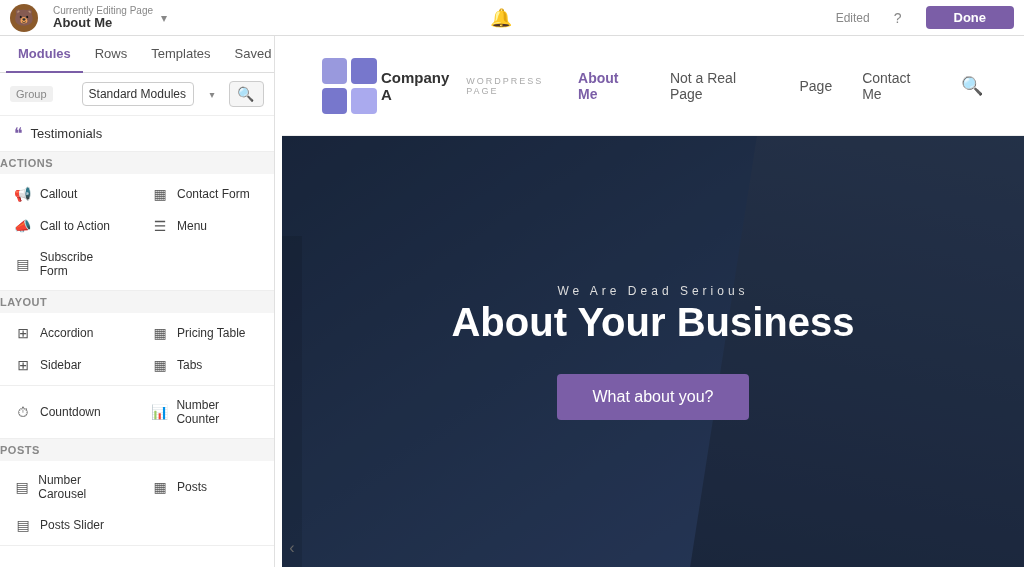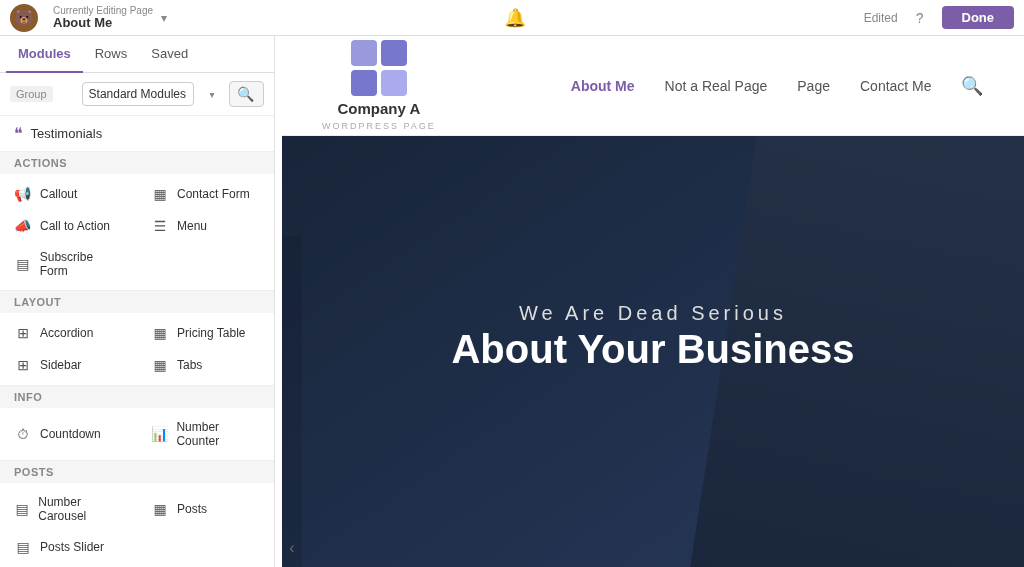--- a/index.html
+++ b/index.html
@@ -14,26 +14,26 @@
     .top-bar-left { display: flex; align-items: center; gap: 8px; }
     .bear-avatar {
       width: 28px; height: 28px; border-radius: 50%;
       background: #8B5A2B; display: flex; align-items: center; justify-content: center;
       font-size: 16px; overflow: hidden;
     }
     .top-bar-title-group { display: flex; flex-direction: column; line-height: 1.1; margin-left: 7px; }
     .top-bar-editing { font-size: 10px; color: #888; }
     .top-bar-page { font-size: 13px; font-weight: 600; color: #333; }
     .top-bar-chevron { color: #888; font-size: 12px; }
-    .top-bar-right { display: flex; align-items: center; gap: 18px; }
+    .top-bar-right { display: flex; align-items: center; gap: 24px; }
     .edited-label { font-size: 12px; color: #888; }
     .help-icon { color: #888; font-size: 14px; }
     .done-btn {
       background: #7B5EA7; color: #fff; border: none; border-radius: 4px;
-      padding: 4px 20px; font-size: 13px; font-weight: 600; cursor: pointer;
+      padding: 4px 28px; font-size: 13px; font-weight: 600; cursor: pointer;
     }
     .notification-icon { font-size: 18px; color: #888; }
 
     
     .main-layout { display: flex; flex: 1; overflow: hidden; gap: 7px; }
 
     
     .sidebar {
       width: 275px; flex-shrink: 0; background: #fff; border-right: 1px solid #e0e0e0;
       display: flex; flex-direction: column; overflow: hidden;
@@ -66,21 +66,21 @@
     
     .testimonials-item {
       display: flex; align-items: center; gap: 8px; padding: 8px 14px;
       border-bottom: 1px solid #eee; cursor: grab;
     }
     .testimonials-item .module-icon { font-size: 16px; color: #7B5EA7; }
     .testimonials-item span { font-size: 13px; color: #333; }
 
     
     .section-label {
-      background: #f5f5f5; padding: 5px 14px; font-size: 11px; font-weight: 700;
+      background: #f5f5f5; padding: 5px 0; font-size: 11px; font-weight: 700;
       color: #888; text-transform: uppercase; letter-spacing: 0.5px;
     }
 
     
     .module-grid {
       display: grid; grid-template-columns: 1fr 1fr;
       padding: 4px 0; border-bottom: 1px solid #eee;
     }
     .module-item {
       display: flex; align-items: center; gap: 8px;
@@ -95,21 +95,21 @@
     .preview-area { flex: 1; overflow: hidden; position: relative; background: #fff; }
 
     
     .website-preview { width: 100%; height: 100%; display: flex; flex-direction: column; }
 
     
     .preview-nav {
       display: flex; align-items: center; justify-content: space-between;
       padding: 0 40px; height: 100px; background: #fff; border-bottom: 1px solid #eee; flex-shrink: 0;
     }
-    .brand { display: flex; flex-direction: column; align-items: center; gap: 4px; }
+    .brand { display: flex; flex-direction: row; align-items: center; gap: 4px; }
     .brand-logo { display: grid; grid-template-columns: 1fr 1fr; gap: 4px; width: 56px; height: 56px; }
     .logo-cell { border-radius: 4px; }
     .logo-c1 { background: #9999dd; }
     .logo-c2 { background: #7777cc; }
     .logo-c3 { background: #7777cc; }
     .logo-c4 { background: #aaaaee; }
     .brand-name { font-size: 15px; font-weight: 700; color: #333; }
     .brand-tagline { font-size: 9px; color: #aaa; letter-spacing: 2px; text-transform: uppercase; }
     .nav-links { display: flex; align-items: center; gap: 30px; }
     .nav-link { font-size: 14px; color: #555; text-decoration: none; cursor: pointer; }
@@ -135,21 +135,21 @@
     .hero-figure {
       position: absolute; right: 0; top: 0; bottom: 0; width: 45%;
       background: linear-gradient(to bottom, #3a4a60 0%, #1a2535 100%);
       clip-path: polygon(20% 0%, 100% 0%, 100% 100%, 0% 100%);
       opacity: 0.7;
     }
     .hero-content {
       position: relative; z-index: 2; text-align: center; color: #fff;
     }
     .hero-subtitle {
-      font-size: 20px; letter-spacing: 4px; color: #ddd; margin-bottom: 2px;
+      font-size: 12px; letter-spacing: 4px; color: #ddd; margin-bottom: 2px;
       font-weight: 300;
     }
     .hero-title {
       font-size: 40px; font-weight: 700; color: #fff; line-height: 1.1; margin-bottom: 30px;
     }
     .hero-btn {
       background: #7B5EA7; color: #fff; border: none; border-radius: 4px;
       padding: 14px 36px; font-size: 16px; cursor: pointer; font-weight: 500;
     }
 
@@ -181,20 +181,21 @@
   </div>
 </div>
 
 <div class="main-layout">
 
   <div class="sidebar">
 
     <div class="sidebar-tabs">
       <div class="sidebar-tab active">Modules</div>
       <div class="sidebar-tab">Rows</div>
+      <div class="sidebar-tab">Templates</div>
       <div class="sidebar-tab">Saved</div>
     </div>
 
     <div class="module-search-bar">
       <span class="group-label">Group</span>
       <div class="module-select-wrapper">
         <select class="module-select">
           <option>Standard Modules</option>
         </select>
         <span class="module-select-arrow">▾</span>
@@ -246,21 +247,20 @@
         <div class="module-item">
           <span class="mod-icon">⊞</span>
           <span>Sidebar</span>
         </div>
         <div class="module-item">
           <span class="mod-icon">▦</span>
           <span>Tabs</span>
         </div>
       </div>
 
-      <div class="section-label">Info</div>
       <div class="module-grid">
         <div class="module-item">
           <span class="mod-icon">⏱</span>
           <span>Countdown</span>
         </div>
         <div class="module-item">
           <span class="mod-icon">📊</span>
           <span>Number Counter</span>
         </div>
       </div>
@@ -307,20 +307,21 @@
         </div>
       </div>
 
       <div class="hero">
         <div class="hero-bg-img"></div>
         <div class="hero-figure"></div>
         <div class="hero-overlay"></div>
         <div class="hero-content">
           <div class="hero-subtitle">We Are Dead Serious</div>
           <div class="hero-title">About Your Business</div>
+          <button class="hero-btn">What about you?</button>
         </div>
         <div class="preview-left-bar">
           <span class="preview-arrow">‹</span>
         </div>
       </div>
 
     </div>
   </div>
 
 </div>

